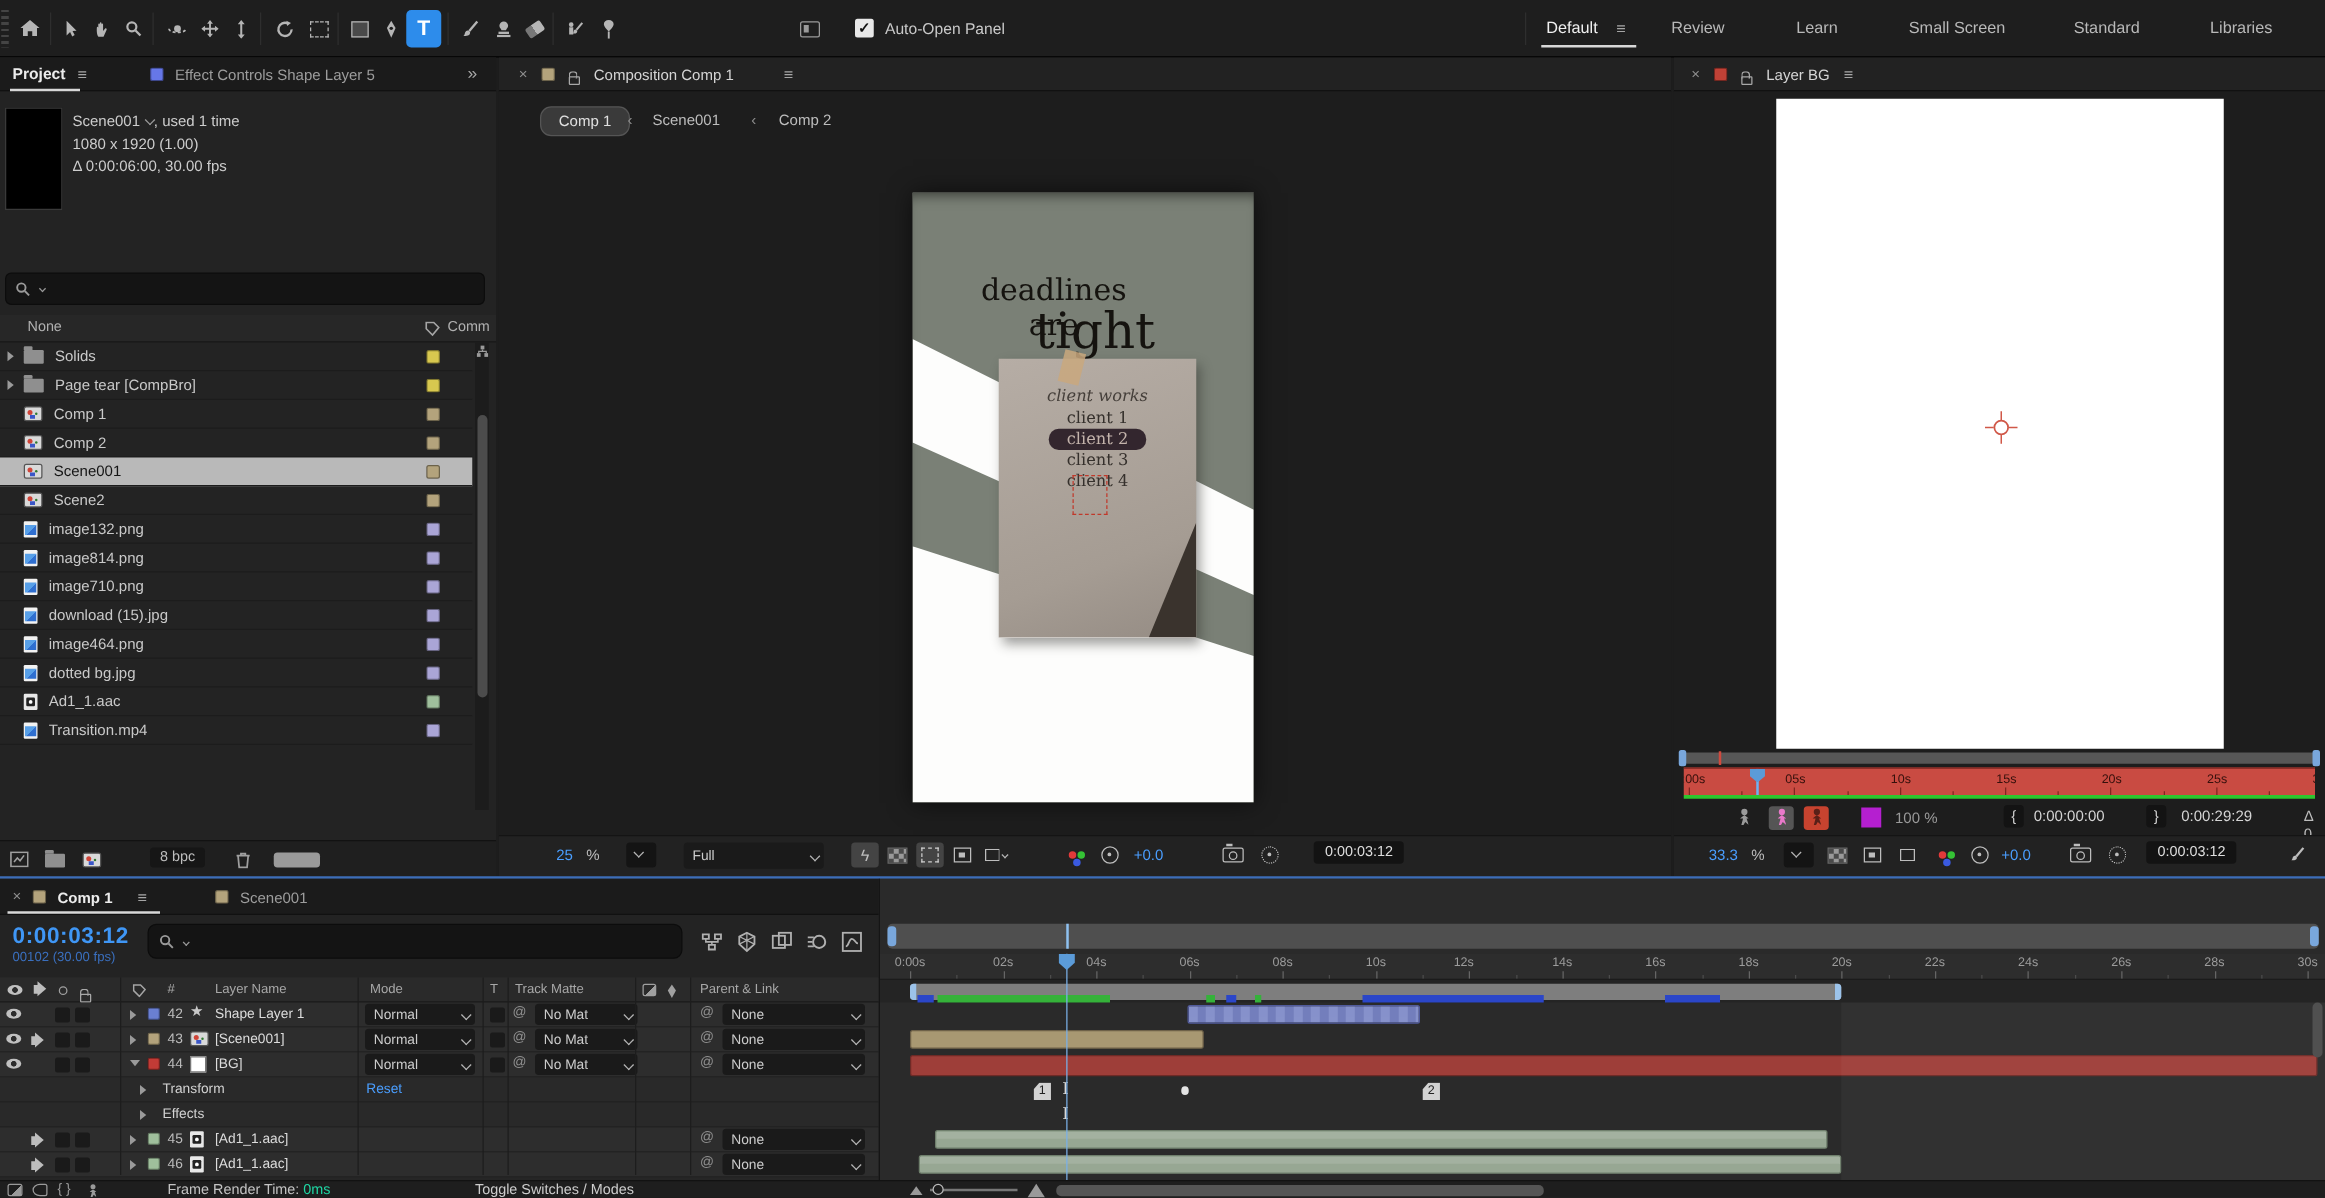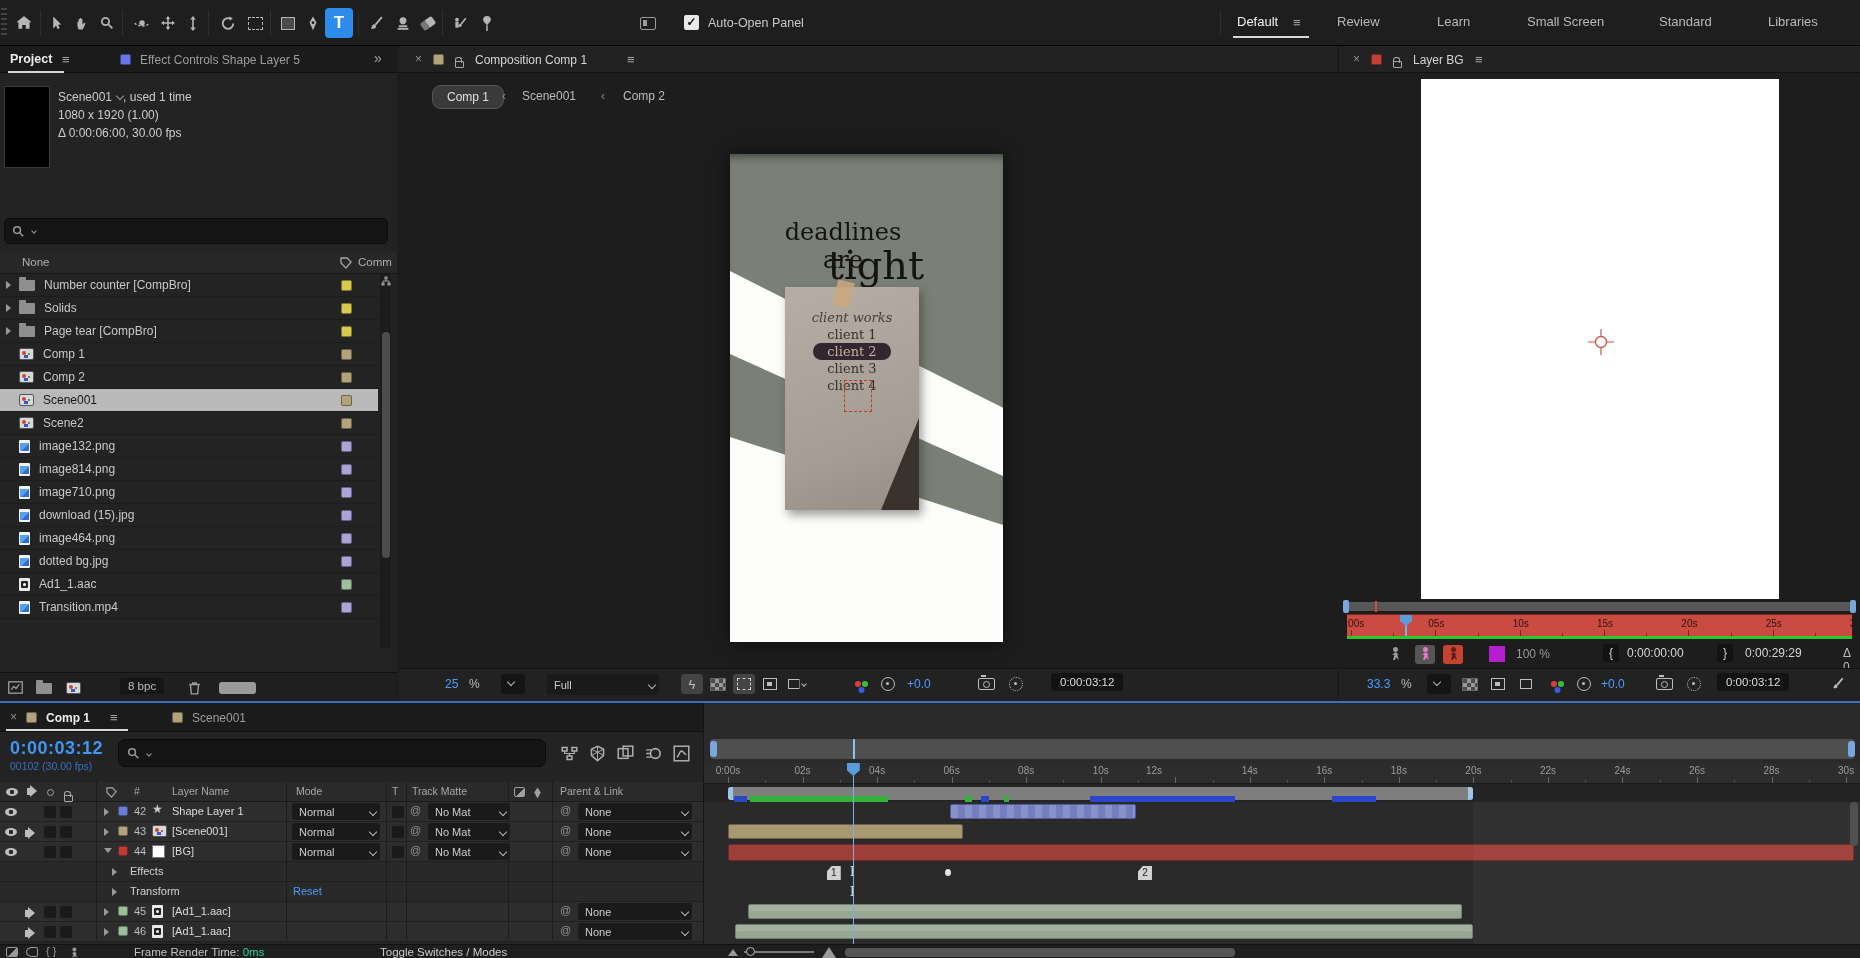--- a/index.html
+++ b/index.html
@@ -98,21 +98,21 @@
   .tbar.greenbar{background:#35b23a}
   .tbar.bluebar{background:#2b46c8}
   .marker{position:absolute;top:82px;width:14px;height:14px;background:#d2d2d2;color:#222;font-size:10px;text-align:center;line-height:14px;clip-path:polygon(0 40%,35% 0,100% 0,100% 100%,0 100%)}
   .ibeam{position:absolute;font-family:"DejaVu Serif",serif;font-size:13px;color:#d8d8d8}
   .kf{position:absolute;width:6px;height:7px;background:#e4e4e4;border-radius:50%}
   
   #artwork{position:absolute;width:273px;height:488px;background:#7a8076;box-shadow:0 0 18px rgba(0,0,0,.6), inset 0 8px 10px -6px rgba(0,0,0,.55);overflow:hidden}
   .beam{position:absolute;inset:0;background:#fdfdfc}
   .beamA{clip-path:polygon(0 24%,100% 52%,100% 66%,0 41%)}
   .beamB{clip-path:polygon(0 58%,100% 76%,100% 100%,0 100%)}
-  #note{position:absolute;left:55px;top:133px;width:134px;height:223px;background:linear-gradient(160deg,#b6ada5 0%,#a59c93 70%,#958c84 100%);box-shadow:3px 5px 9px rgba(40,40,35,.45)}
+  #note{position:absolute;left:69px;top:133px;width:158px;height:223px;background:linear-gradient(160deg,#b6ada5 0%,#a59c93 70%,#958c84 100%);box-shadow:3px 5px 9px rgba(40,40,35,.45)}
   #note .tape{position:absolute;left:50px;top:-6px;width:17px;height:26px;background:#c9a87e;opacity:.85;transform:rotate(14deg)}
   #note .curl{position:absolute;right:0;bottom:0;width:38px;height:92px;background:#3a332d;clip-path:polygon(100% 0,100% 100%,0 100%)}
   #note .curl2{position:absolute;right:6px;bottom:0;width:30px;height:70px;background:#c7beb4;clip-path:polygon(100% 0,0 100%,100% 100%)}
   .noteline{position:relative;text-align:center;font-family:"DejaVu Serif",serif;color:#35302c;font-size:13px;line-height:17px}
   .noteline.title{font-style:italic;color:#453f3a;margin-top:22px}
   .hl{display:inline-block;background:#33262e;color:#c3b3ab;border-radius:8px/50%;padding:0 14px}
   .dashed{position:absolute;left:59px;top:93px;width:28px;height:32px;border:1.6px dashed #c0392b}
   .headline{position:absolute;font-family:"DejaVu Serif",serif;color:#15130f}
   
   #lp-ruler{position:absolute;left:8px;right:8px;top:568px;height:22px;background:#c94b42;overflow:hidden;border-top:1px solid #7e2620}
@@ -281,26 +281,20 @@
       <span class="cv" style="position:absolute;left:22px;top:10px;width:4px;height:4px;border-color:#9a9a9a"></span>
     </div>
     <div class="abs" style="left:0;top:206px;width:397px;height:22px;background:#272727;border-bottom:1px solid #171717">
       <span class="abs" style="left:22px;top:4px;color:#b0b0b0;font-size:11.5px">None</span>
       <svg width="12" height="12" viewBox="0 0 12 12" style="position:absolute;left:340px;top:5px">
           <path d="M1 1h6l4 4-5 6-5-5z" fill="none" stroke="#a5a5a5" stroke-width="1.3"></path>
         </svg>
       <span class="abs" style="left:358px;top:4px;color:#b0b0b0;font-size:11.5px">Comm</span>
     </div>
     <div class="abs" id="pj-list" style="left:0;top:228px;width:378px;height:374px;overflow:hidden">
-        <div class="prow">
-          <span class="tw"></span>
-          <span class="fi fi-folder"></span>
-          <span class="pname">Number counter [CompBro]</span>
-          <span class="chip" style="background: rgb(216, 200, 79);"></span>
-        </div>
         <div class="prow">
           <span class="tw"></span>
           <span class="fi fi-folder"></span>
           <span class="pname">Solids</span>
           <span class="chip" style="background: rgb(216, 200, 79);"></span>
         </div>
         <div class="prow">
           <span class="tw"></span>
           <span class="fi fi-folder"></span>
           <span class="pname">Page tear [CompBro]</span>
@@ -709,26 +703,26 @@
             <span class="cv"></span>
           </span>
           <span class="pw pw2"></span>
           <span class="dd parentdd">
             <span>None</span>
             <span class="cv"></span>
           </span>
         </div>
         <div class="trow grow">
           <span class="tw"></span>
-          <span class="gname">Effects</span>
+          <span class="gname">Transform</span>
+          <span class="reset">Reset</span>
         </div>
         <div class="trow grow">
           <span class="tw"></span>
-          <span class="gname">Transform</span>
-          <span class="reset">Reset</span>
+          <span class="gname">Effects</span>
         </div>
         <div class="trow">
           <span class="cell eyec"></span>
           <span class="cell audc"><span class="spk"></span></span>
           <span class="well w1"></span>
           <span class="well w2"></span>
           <span class="tw"></span>
           <span class="chip tchip" style="background: rgb(159, 191, 156);"></span>
           <span class="lnum">45</span>
           <span class="fi fi-audio"></span>
@@ -781,21 +775,21 @@
           <span class="rtick minor" style="left: 210.35px;"></span>
           <span class="rlab" style="left: 232.62px;">06s</span>
           <span class="rtick" style="left: 247.62px;"></span>
           <span class="rtick minor" style="left: 284.89px;"></span>
           <span class="rlab" style="left: 307.16px;">08s</span>
           <span class="rtick" style="left: 322.16px;"></span>
           <span class="rtick minor" style="left: 359.43px;"></span>
           <span class="rlab" style="left: 381.7px;">10s</span>
           <span class="rtick" style="left: 396.7px;"></span>
           <span class="rtick minor" style="left: 433.97px;"></span>
-          <span class="rlab" style="left: 435px;">12s</span>
+          <span class="rlab" style="left: 452px;">12s</span>
           <span class="rtick" style="left: 471.24px;"></span>
           <span class="rtick minor" style="left: 508.51px;"></span>
           <span class="rlab" style="left: 530.78px;">14s</span>
           <span class="rtick" style="left: 545.78px;"></span>
           <span class="rtick minor" style="left: 583.05px;"></span>
           <span class="rlab" style="left: 605.32px;">16s</span>
           <span class="rtick" style="left: 620.32px;"></span>
           <span class="rtick minor" style="left: 657.59px;"></span>
           <span class="rlab" style="left: 679.86px;">18s</span>
           <span class="rtick" style="left: 694.86px;"></span>

